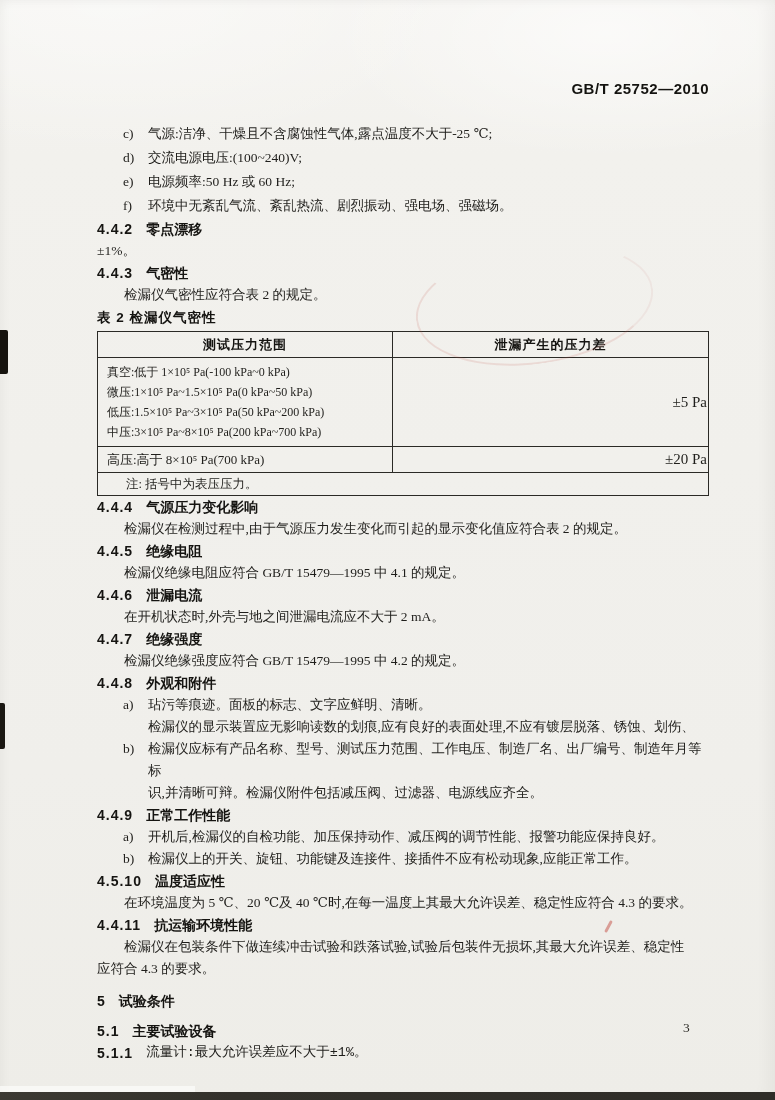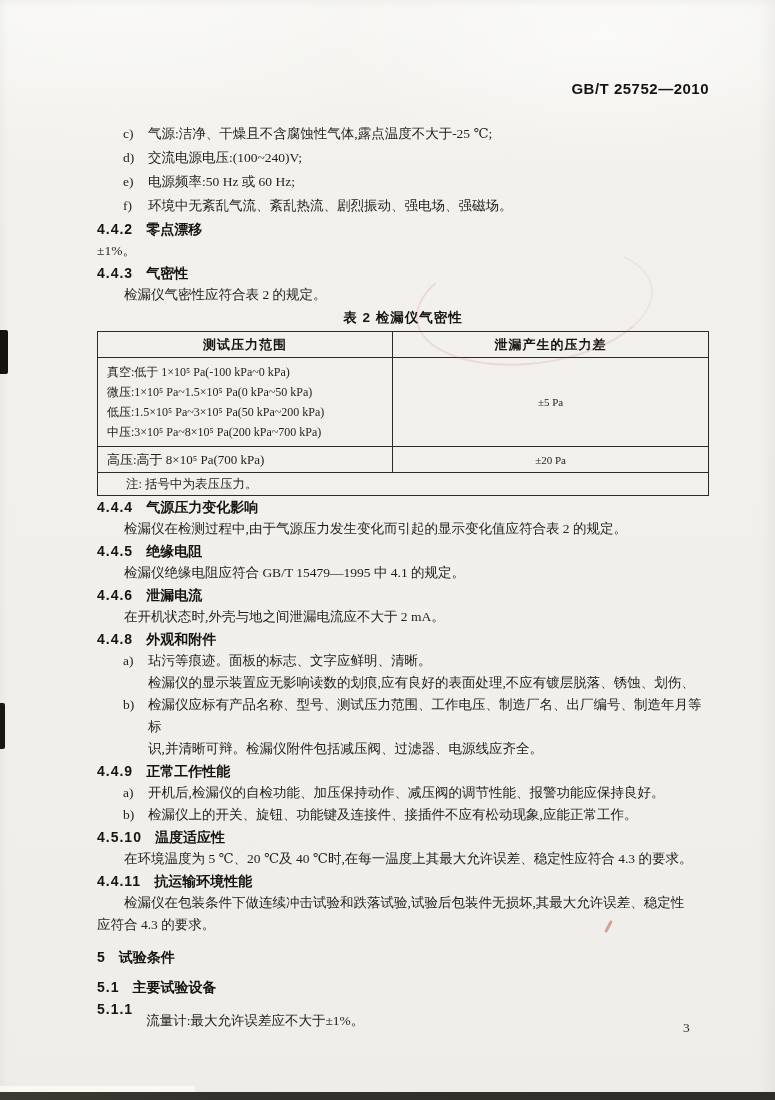--- a/index.html
+++ b/index.html
@@ -30,38 +30,38 @@
   .h{
     font-family:"Liberation Sans","DejaVu Sans",sans-serif;
     font-weight:bold;font-size:14px;line-height:22px;color:#151411;
     display:flex;
   }
   .h .num{margin-right:13px;letter-spacing:1px;white-space:nowrap;}
   .indent{padding-left:27px;}
   .sub{line-height:22px;}
   .sub .li{line-height:22px;}
   .tbl-caption{
-    margin-top:2px;line-height:20px;text-align:center;
+    margin-top:2px;line-height:20px;
     font-family:"Liberation Sans","DejaVu Sans",sans-serif;
     font-weight:bold;font-size:13.5px;color:#151411;letter-spacing:1px;
   }
   table.t2{
     width:612px;border-collapse:collapse;margin-top:3px;
     border:1.5px solid #2b2a26;table-layout:fixed;
   }
   table.t2 th,table.t2 td{border:1px solid #2b2a26;}
   table.t2 th{
     font-family:"Liberation Sans","DejaVu Sans",sans-serif;
     font-weight:bold;font-size:13px;height:23px;text-align:center;
     letter-spacing:1px;color:#151411;
   }
   .col1{width:47.8%;}
   td.ranges{padding:4px 4px 4px 9px;font-size:12px;}
   td.ranges div{line-height:20px;white-space:nowrap;}
-  td.val{text-align:center;font-size:11px;}
+  td.val{text-align:right;font-size:15px;}
   td.hrow{height:23px;padding-left:9px;font-size:13px;white-space:nowrap;}
   td.note{height:20px;padding-left:28px;font-size:12.5px;}
   .ch5{margin-top:10px;}
   .s51{margin-top:8px;}
   .pagenum{position:absolute;left:683px;top:1020px;font-size:13.5px;color:#2a2925;}
   
   .tab1{position:absolute;left:0;top:330px;width:8px;height:44px;background:#16130e;border-radius:0 2px 2px 0;}
   .tab2{position:absolute;left:0;top:703px;width:5px;height:46px;background:#1a1712;border-radius:0 2px 2px 0;}
   .bottom-edge{position:absolute;left:0;bottom:0;width:775px;height:8px;background:linear-gradient(90deg,#3c3a33,#33312b 30%,#2f2d28);}
   .bottom-light{position:absolute;left:0;bottom:8px;width:195px;height:6px;background:#fafaf7;opacity:.8;}
@@ -164,20 +164,27 @@
     </div>
 
     <div class="sec">
       <div class="h">
         <span class="num">4.4.6</span>
         <span>泄漏电流</span>
       </div>
       <div class="indent">在开机状态时,外壳与地之间泄漏电流应不大于 2 mA。</div>
     </div>
 
+    <div class="sec">
+      <div class="h">
+        <span class="num">4.4.7</span>
+        <span>绝缘强度</span>
+      </div>
+      <div class="indent">检漏仪绝缘强度应符合 GB/T 15479—1995 中 4.2 的规定。</div>
+    </div>
 
     <div class="sec sub">
       <div class="h">
         <span class="num">4.4.8</span>
         <span>外观和附件</span>
       </div>
       <div class="li">
         <span class="marker">a)</span>
         <div>玷污等痕迹。面板的标志、文字应鲜明、清晰。</div>
         <div>检漏仪的显示装置应无影响读数的划痕,应有良好的表面处理,不应有镀层脱落、锈蚀、划伤、</div>
@@ -231,21 +238,21 @@
     <div class="sec s51">
       <div class="h">
         <span class="num">5.1</span>
         <span>主要试验设备</span>
       </div>
     </div>
 
     <div class="sec">
       <div class="h">
         <span class="num">5.1.1</span>
-        <span style="font-family:Liberation Serif, serif;font-weight:normal;font-size:13.5px;color:#1f1e1b;margin-top:12px;">流量计:最大允许误差应不大于±1%。</span>
+        <span style="font-family:Liberation Mono, monospace;font-weight:normal;font-size:13.5px;color:#1f1e1b;">流量计:最大允许误差应不大于±1%。</span>
       </div>
     </div>
 
   </div>
 
   <div class="pagenum">3</div>
 
   <div class="tab1"></div>
   <div class="tab2"></div>
   <div class="stamp-arc"></div>

